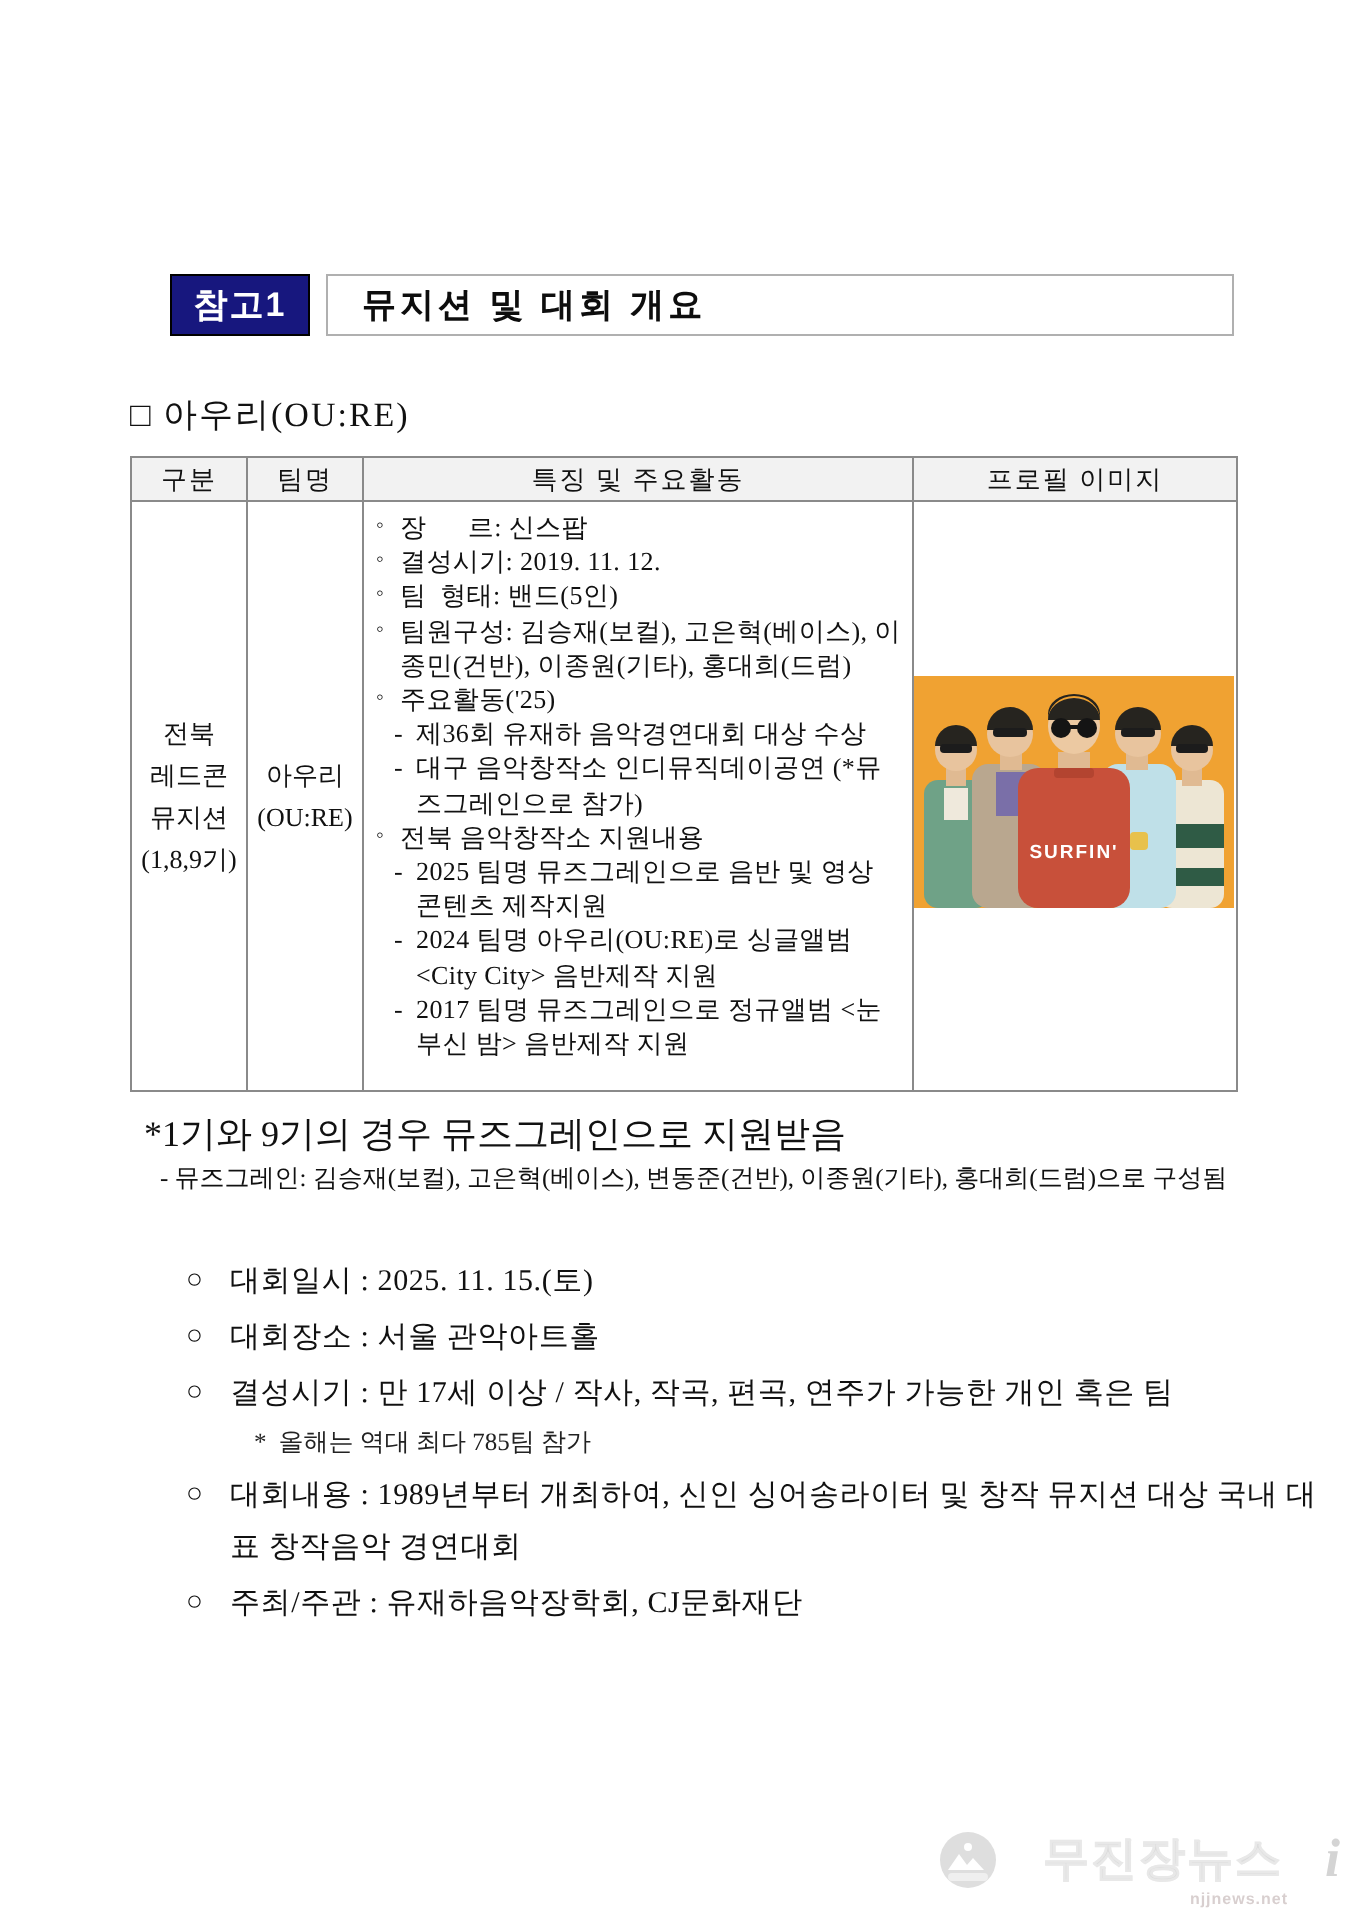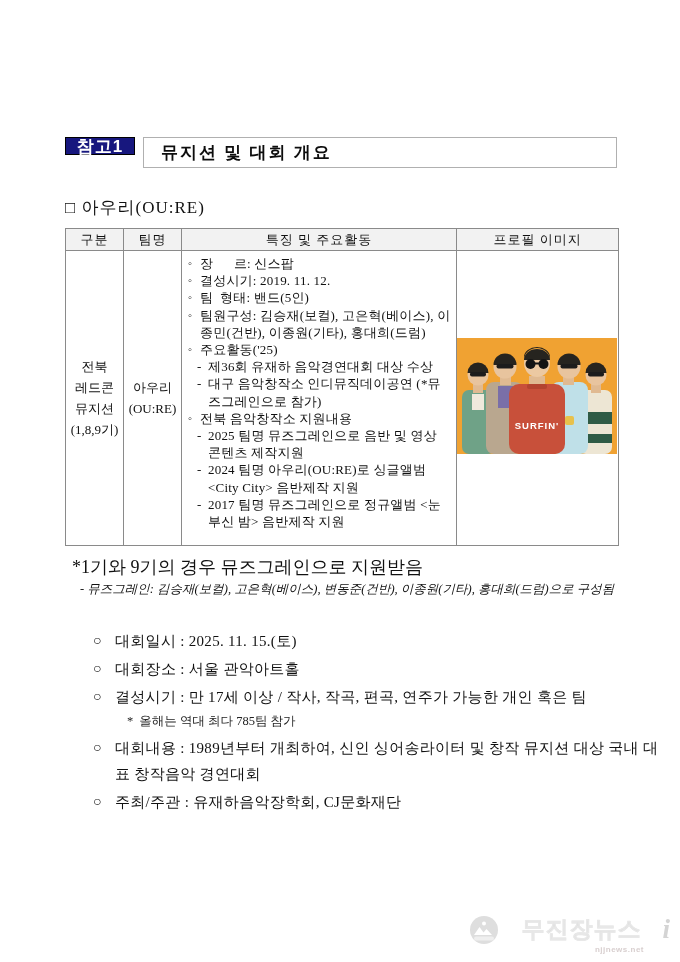--- a/index.html
+++ b/index.html
@@ -11,27 +11,27 @@
     --watermark:#DBDBDB;
   }
   html,body{margin:0;padding:0;background:#fff;}
   .page{
     position:relative;width:680px;height:962px;background:#fff;overflow:hidden;
     font-family:"Liberation Serif","DejaVu Serif",serif;color:#111;
   }
   
   .doc-header{position:absolute;top:137px;left:65px;width:552px;height:31px;display:flex;gap:8px;}
   .badge{
-    width:70px;height:18px;background:var(--accent);color:#fff;border:1px solid #000;
+    width:70px;height:31px;background:var(--accent);color:#fff;border:1px solid #000;
     font-family:"Liberation Sans","DejaVu Sans",sans-serif;font-weight:bold;font-size:17px;
-    display:flex;align-items:center;justify-content:center;box-sizing:border-box;letter-spacing:1px;
+    display:flex;align-items:center;justify-content:center;box-sizing:border-box;letter-spacing:1px;margin-left:20px;
   }
   .title-box{
     flex:1;border:1px solid #b0b0b0;box-sizing:border-box;display:flex;align-items:center;
-    padding-left:17px;font-family:Liberation Serif, serif;
+    padding-left:17px;font-family:Liberation Sans, sans-serif;
     font-weight:bold;font-size:17px;letter-spacing:2px;color:#0d0d0d;
   }
   
   .s1-heading{position:absolute;top:196px;left:65px;font-size:17px;letter-spacing:1px;}
   table.musician{
     position:absolute;top:228px;left:65px;width:553px;border-collapse:collapse;table-layout:fixed;
     font-size:13px;
   }
   table.musician th, table.musician td{border:1px solid var(--table-border);box-sizing:border-box;}
   table.musician th{
@@ -43,21 +43,21 @@
   td.cell-photo{vertical-align:middle;text-align:left;padding:0;}
   .detail-row{display:flex;line-height:17.2px;}
   .detail-row .marker{flex:0 0 12px;text-align:left;}
   .detail-row.lv1 .marker{font-size:11px;}
   .detail-row.lv2{padding-left:9px;}
   .detail-row.lv2 .marker{flex:0 0 11px;}
   .detail-text{flex:1;white-space:pre-wrap;letter-spacing:0.2px;}
   
   .footnotes{position:absolute;top:556px;left:72px;width:585px;line-height:22px;}
   .footnote{font-size:18px;}
-  .footnote:nth-child(2){font-size:12.5px;margin-left:8px;font-style:italic;}
+  .footnote:nth-child(2){font-size:12.5px;margin-left:8px;}
   
   .section2{position:absolute;top:628px;left:65px;width:600px;}
   .s2-heading{font-size:17px;font-weight:bold;letter-spacing:1px;margin:0 0 12px 0;}
   .s2-item{display:flex;font-size:15px;line-height:26px;margin-bottom:2px;letter-spacing:0.3px;}
   .s2-item .s2-marker{flex:0 0 22px;padding-left:28px;box-sizing:content-box;font-size:14px;}
   .s2-item .s2-text{flex:1;}
   .s2-note{font-size:12.5px;line-height:18px;padding-left:62px;margin:1px 0 5px 0;color:#222;}
   .s2-note .s2-marker{margin-right:6px;}
   
   .watermark{position:absolute;right:10px;bottom:16px;display:flex;align-items:flex-start;gap:21px;}

